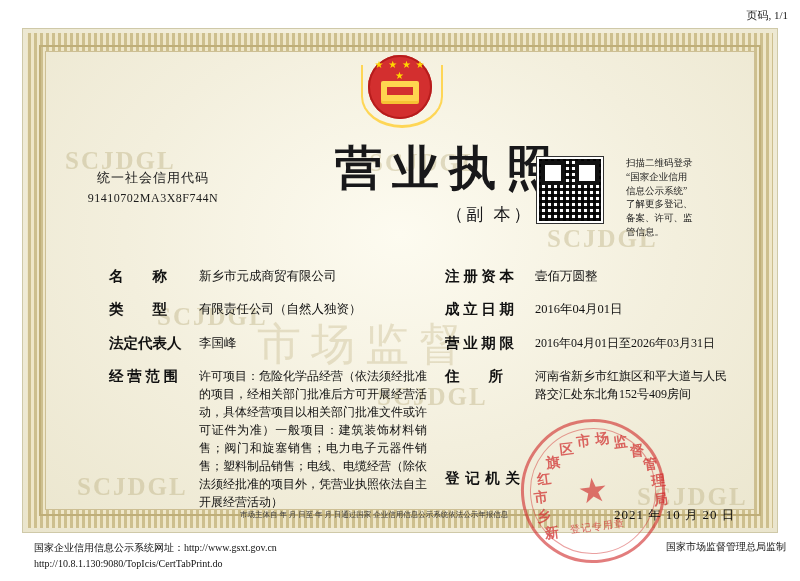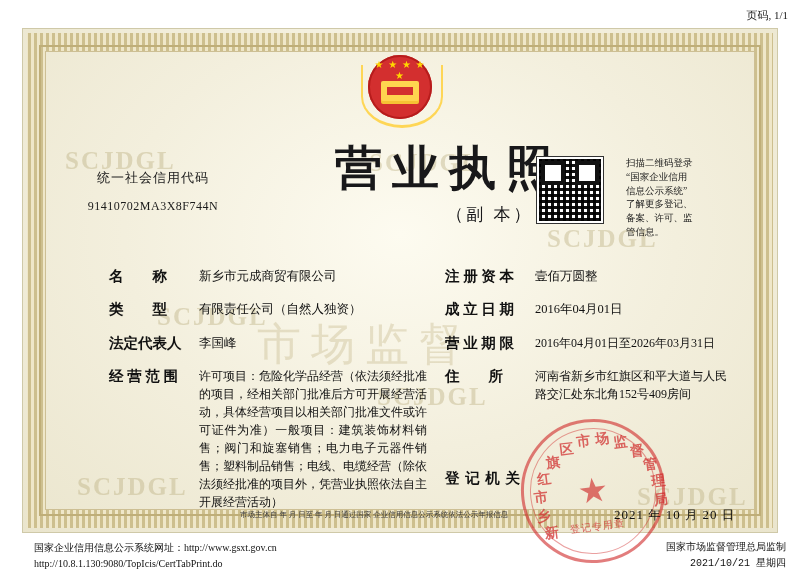--- a/index.html
+++ b/index.html
@@ -207,21 +207,20 @@
     text-align: center;
   }
   .code-label {
     font-family: "Liberation Serif", serif;
     font-size: 13px;
     letter-spacing: 1px;
     color: #1a1a1a;
     white-space: nowrap;
   }
   .code-value {
-    margin-top: 8px;
     font-family: "Liberation Serif", serif;
     font-size: 12px;
     letter-spacing: .5px;
     color: #1a1a1a;
     padding-top: 4px;
   }
 
   
   .qr-block {
     position: absolute;
@@ -561,16 +560,15 @@
 
   <div class="bottom-left">
     <div>
       <span>国家企业信用信息公示系统网址：</span><span class="url-blue">http://www.gsxt.gov.cn</span>
     </div>
     <div>http://10.8.1.130:9080/TopIcis/CertTabPrint.do</div>
   </div>
 
   <div class="bottom-right">
     <div>国家市场监督管理总局监制</div>
-    <div>2021/10/21 星期四</div>
   </div>
 
 </div>
 
 </body></html>

